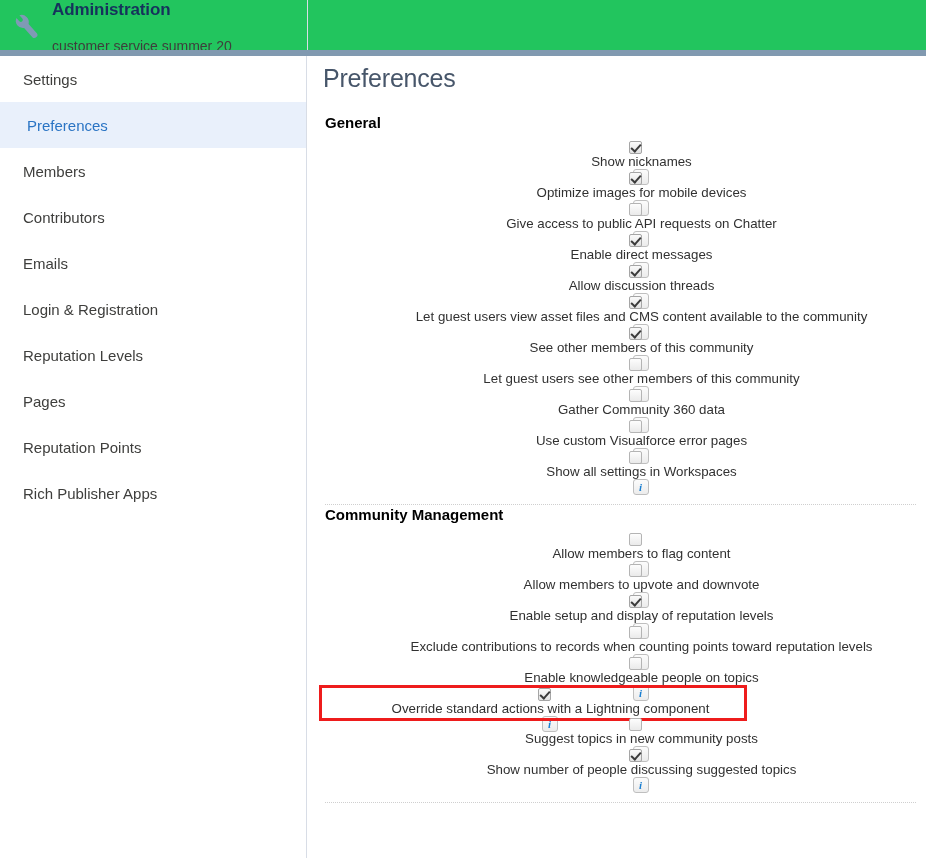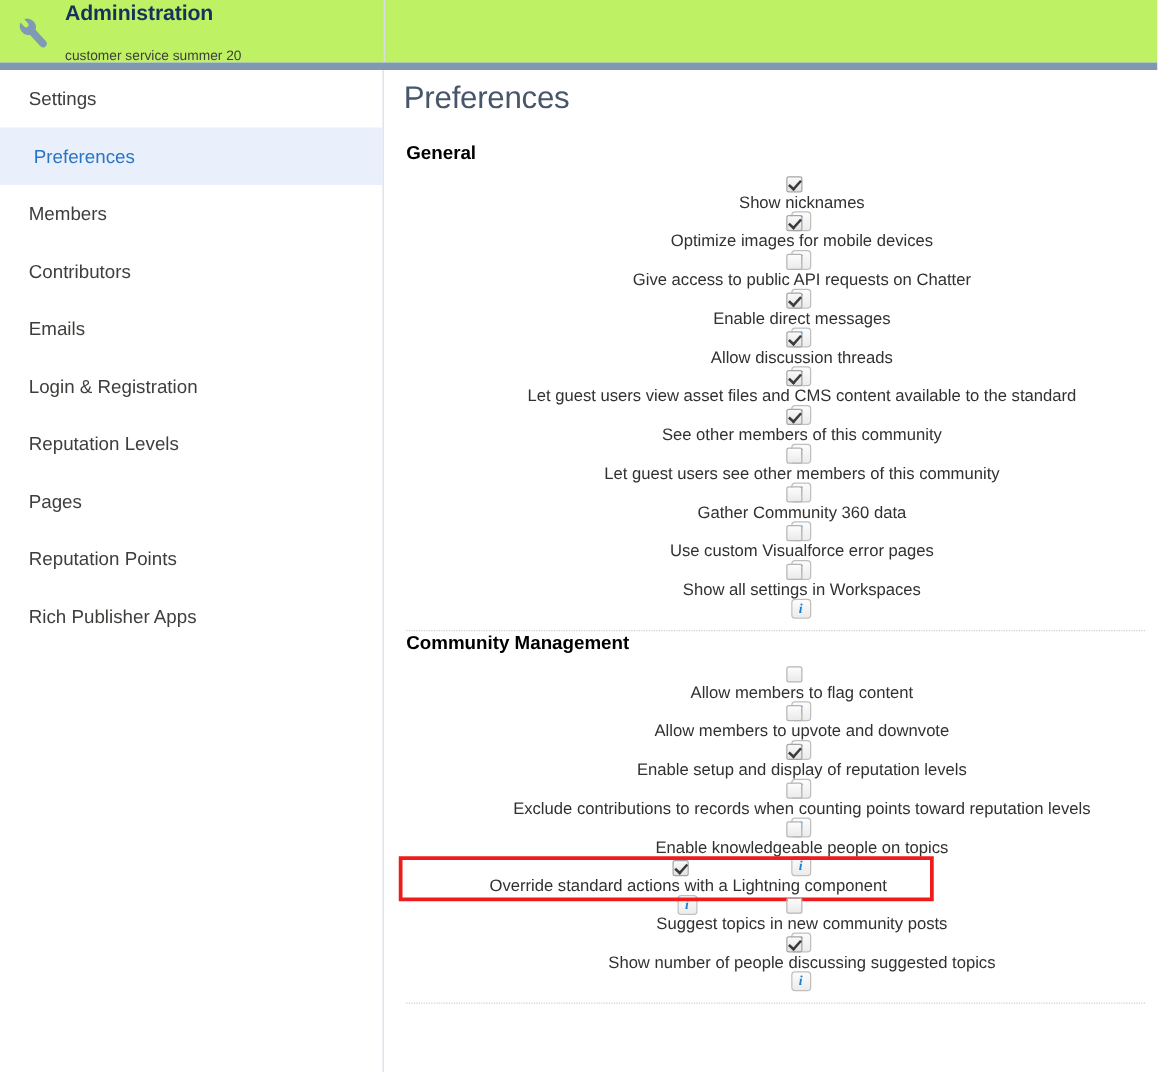--- a/index.html
+++ b/index.html
@@ -20,21 +20,21 @@
     width: 926px;
     height: 858px;
     position: relative;
   }
 
   .header {
     position: absolute;
     left: 0; top: 0;
     width: 926px;
     height: 50px;
-    background: #bef264;
+    background: #22c55e;
     box-sizing: border-box;
   }
   .header-inner {
     display: flex;
     align-items: center;
     padding: 4px 0 0 10px;
     height: 46px;
   }
   .wrench-icon {
     width: 34px;
@@ -49,21 +49,21 @@
     justify-content: center;
     line-height: 1.05;
   }
   .header-title {
     font-size: 17px;
     font-weight: bold;
     color: #16325c;
     letter-spacing: -0.1px;
   }
   .header-sub {
-    font-size: 11px;
+    font-size: 14px;
     color: #3e3e3c;
     margin-top: 20px;
   }
 
   
   .head-divider {
     position: absolute;
     left: 307px; top: 0;
     width: 1px; height: 50px;
     background: #d8dde6;
@@ -306,21 +306,21 @@
               <span class="pref-label">Enable direct messages</span>
               <span class="info-icon">i</span>
             </li>
             <li class="pref-row">
               <span class="cb on"></span>
               <span class="pref-label">Allow discussion threads</span>
               <span class="info-icon">i</span>
             </li>
             <li class="pref-row">
               <span class="cb on"></span>
-              <span class="pref-label">Let guest users view asset files and CMS content available to the standard</span>
+              <span class="pref-label">Let guest users view asset files and CMS content available to the community</span>
               <span class="info-icon">i</span>
             </li>
             <li class="pref-row">
               <span class="cb on"></span>
               <span class="pref-label">See other members of this community</span>
               <span class="info-icon">i</span>
             </li>
             <li class="pref-row">
               <span class="cb off"></span>
               <span class="pref-label">Let guest users see other members of this community</span>

